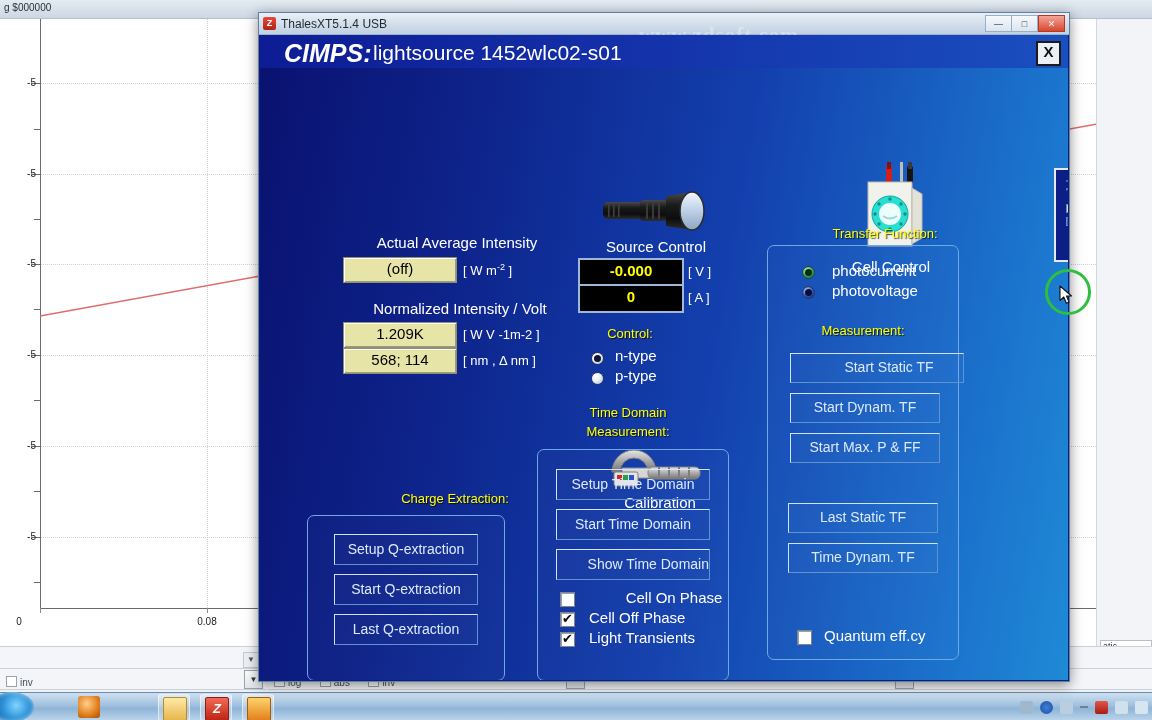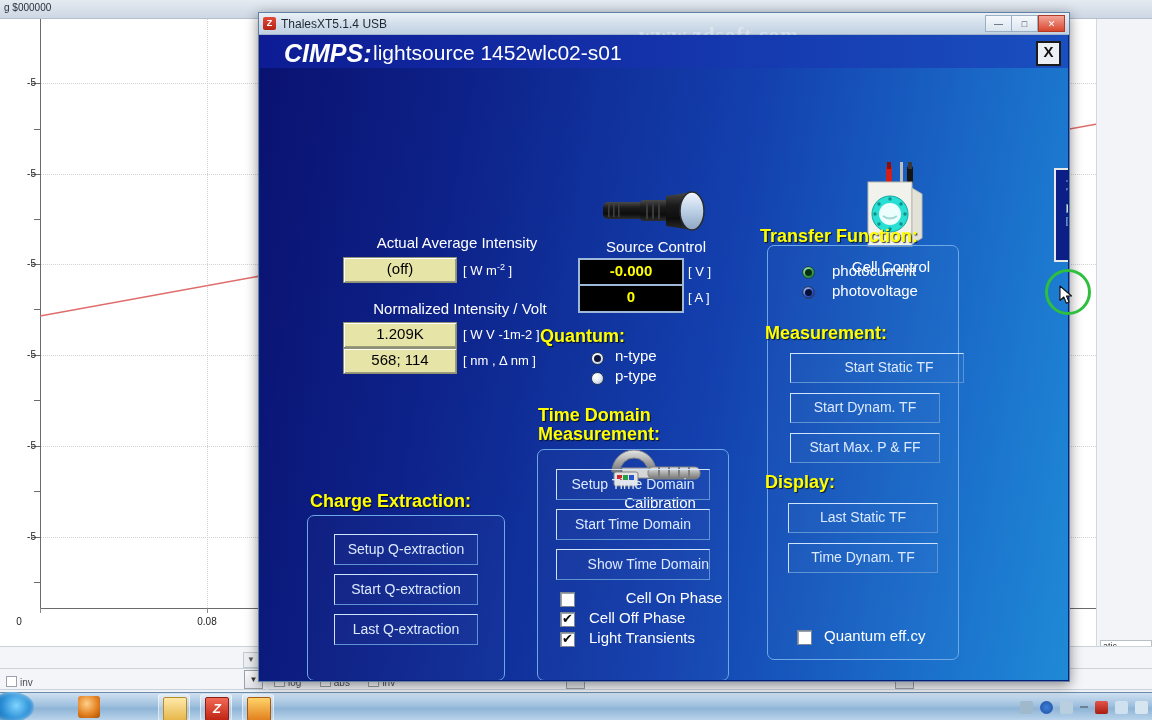--- a/index.html
+++ b/index.html
@@ -81,21 +81,21 @@
   #dlg-close{position:absolute;right:7px;top:6px;width:21px;height:21px;background:#eceff3;
     border:2px solid #1b1b1b;font-size:15px;font-weight:bold;color:#111;text-align:center;
     line-height:18px;cursor:pointer;}
 
   #dlg-body{position:absolute;left:1px;top:55px;width:808px;height:612px;
     background:linear-gradient(100deg,#0a1270 0%,#0d2188 22%,#1340ae 55%,#1a6cc9 82%,#1f8ad6 100%);
     overflow:hidden;}
 
   
   .wlabel{position:absolute;color:#ffffff;font-size:15px;text-align:center;}
-  .ylabel-head{position:absolute;color:#ffff00;font-size:18px;font-weight:bold;text-align:left;
+  .ylabel-head{position:absolute;color:#ffff00;font-size:13px;font-weight:normal;text-align:center;
     text-shadow:1px 1px 1px rgba(0,0,0,.75);}
   .unit{position:absolute;color:#ffffff;font-size:13px;}
 
   
   .groupbox{position:absolute;border:1px solid #6ea8e6;border-radius:7px;background:rgba(255,255,255,.02);}
 
   
   .vfield{position:absolute;background:#e7e4a8;border:1px solid #8f8f74;
     box-shadow:1px 1px 0 #ffffff inset,-1px -1px 0 #9c9c80 inset;
     color:#000;font-size:15px;text-align:center;line-height:22px;}
@@ -372,21 +372,21 @@
     <div class="vfield" style="left:83px;top:254px;width:112px;height:24px;">1.209K</div>
     <div class="unit" style="left:203px;top:259px;">[ W V -1m-2 ]</div>
     <div class="vfield" style="left:83px;top:280px;width:112px;height:24px;">568; 114</div>
     <div class="unit" style="left:203px;top:285px;">[ nm , Δ nm ]</div>
 
     <div class="lcd" style="left:318px;top:190px;width:102px;height:25px;">-0.000</div>
     <div class="unit" style="left:428px;top:196px;">[ V ]</div>
     <div class="lcd" style="left:318px;top:216px;width:102px;height:25px;">0</div>
     <div class="unit" style="left:428px;top:222px;">[ A ]</div>
 
-    <div class="ylabel-head" style="left:280px;top:258px;width:180px;">Quantum:</div>
+    <div class="ylabel-head" style="left:280px;top:258px;width:180px;">Control:</div>
     <div class="radio on" style="left:331px;top:284px;"></div>
     <div class="wlabel" style="left:355px;top:279px;width:90px;text-align:left;">n-type</div>
     <div class="radio" style="left:331px;top:304px;"></div>
     <div class="wlabel" style="left:355px;top:299px;width:90px;text-align:left;">p-type</div>
 
     <div class="ylabel-head" style="left:50px;top:423px;width:290px;">Charge Extraction:</div>
     <div class="groupbox" style="left:47px;top:447px;width:196px;height:164px;"></div>
     <div class="btn" style="left:74px;top:466px;width:142px;height:29px;line-height:28px;">
       <span>Setup Q-extraction</span>
     </div>
@@ -429,21 +429,20 @@
     <div class="btn" style="left:530px;top:285px;width:148px;height:28px;line-height:27px;padding-left:24px;">
       <span>Start Static TF</span>
     </div>
     <div class="btn" style="left:530px;top:325px;width:148px;height:28px;line-height:27px;">
       <span>Start Dynam. TF</span>
     </div>
     <div class="btn" style="left:530px;top:365px;width:148px;height:28px;line-height:27px;">
       <span>Start Max. P &amp; FF</span>
     </div>
 
-    <div class="ylabel-head" style="left:505px;top:404px;width:196px;">Display:</div>
     <div class="btn" style="left:528px;top:435px;width:148px;height:28px;line-height:27px;">
       <span>Last  Static  TF</span>
     </div>
     <div class="btn" style="left:528px;top:475px;width:148px;height:28px;line-height:27px;">
       <span>Time  Dynam. TF</span>
     </div>
 
     <div class="chk" style="left:537px;top:562px;"></div>
     <div class="wlabel" style="left:564px;top:559px;width:160px;text-align:left;">Quantum eff.cy</div>
 

